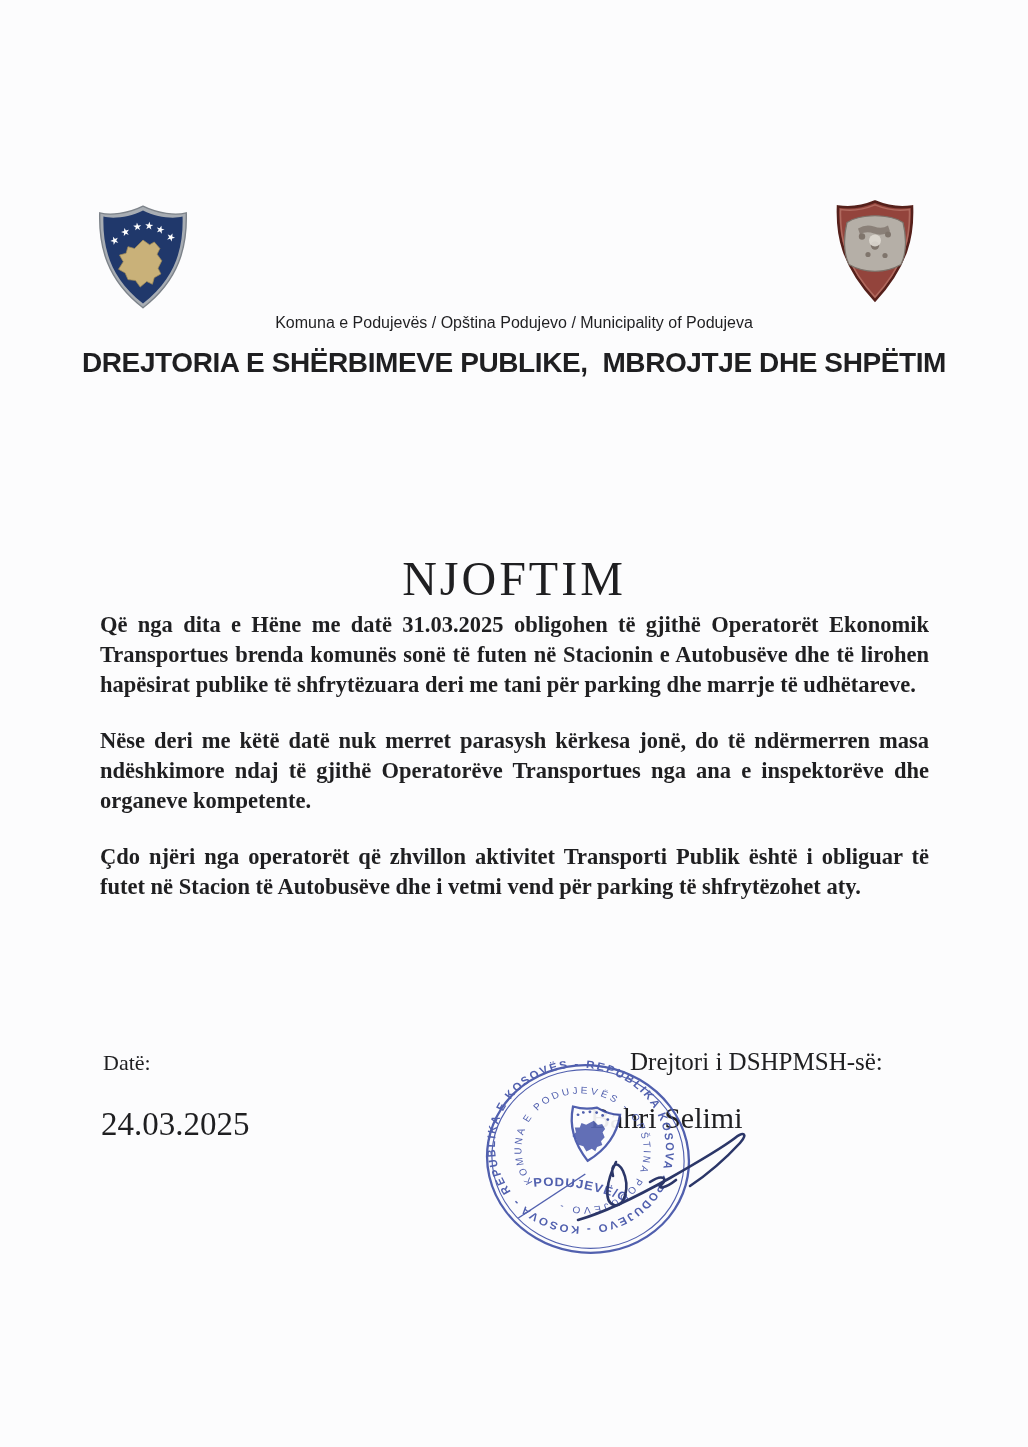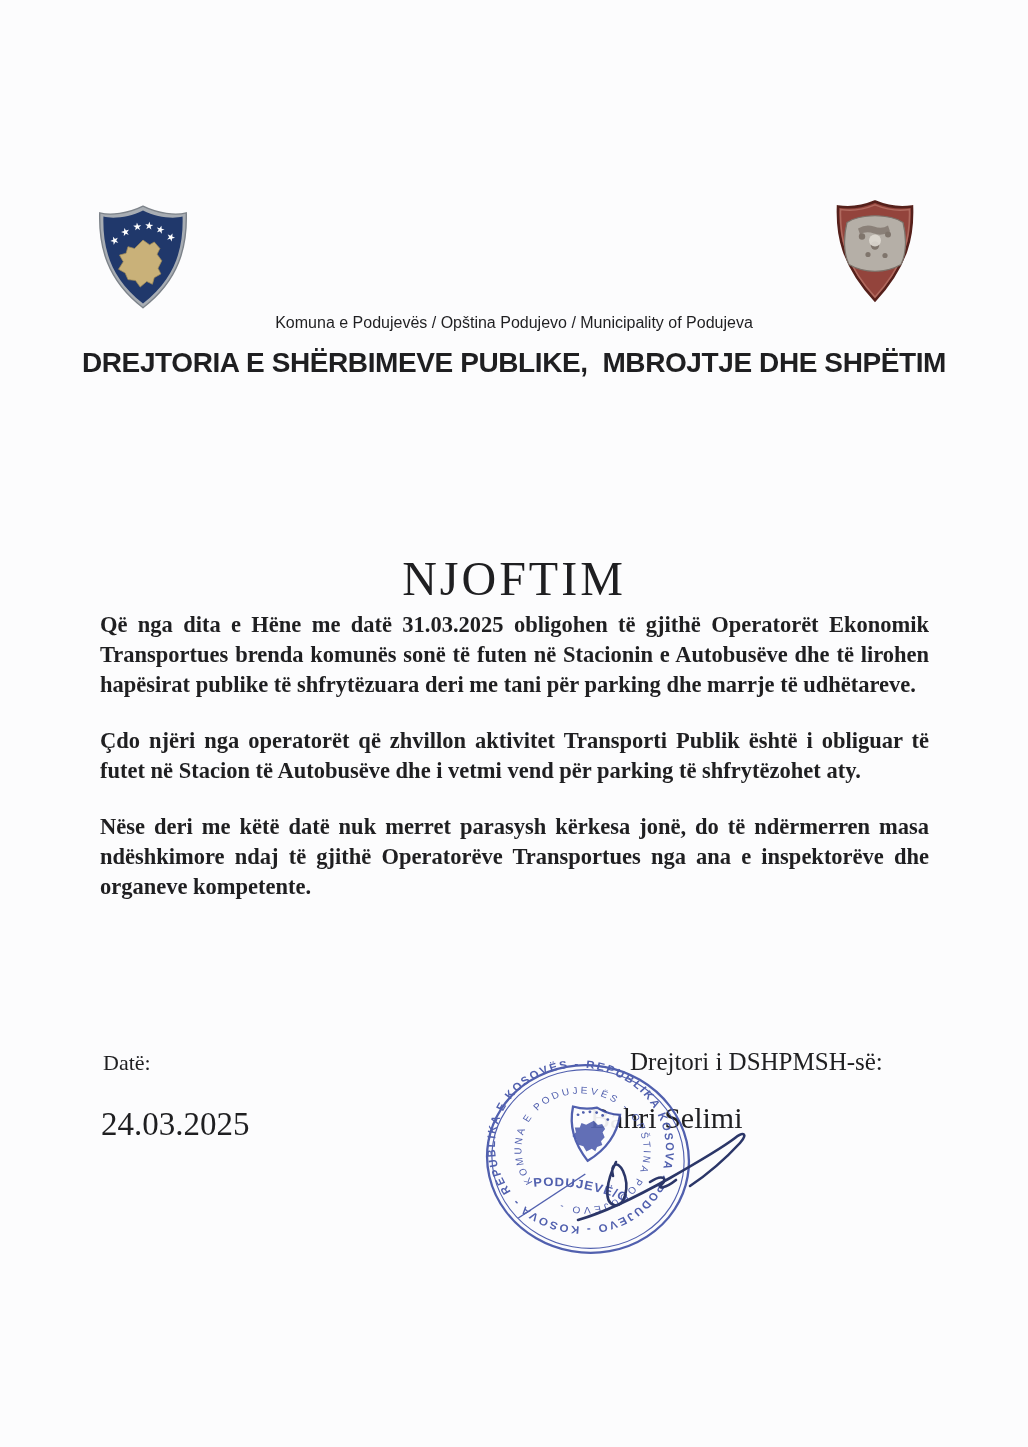--- a/index.html
+++ b/index.html
@@ -95,22 +95,22 @@
 
   <div class="header-text">
     <div class="hline2">Komuna e Podujevës / Opština Podujevo  / Municipality of Podujeva</div>
     <div class="dept">DREJTORIA E SHËRBIMEVE PUBLIKE,  MBROJTJE DHE SHPËTIM</div>
   </div>
 
   <div class="notice-title">NJOFTIM</div>
 
   <div class="content">
     <p>Që nga dita e Hëne me datë 31.03.2025 obligohen të gjithë Operatorët Ekonomik Transportues brenda komunës sonë të futen në Stacionin e Autobusëve dhe të lirohen hapësirat publike të shfrytëzuara deri me tani për parking dhe marrje të udhëtareve.</p>
+    <p>Nëse deri me këtë datë nuk merret parasysh kërkesa jonë, do të ndërmerren masa ndëshkimore ndaj të gjithë Operatorëve Transportues nga ana e inspektorëve dhe organeve kompetente.</p>
     <p>Çdo njëri nga operatorët që zhvillon aktivitet Transporti Publik është i obliguar të futet në Stacion të Autobusëve dhe i vetmi vend për parking të shfrytëzohet aty.</p>
-    <p>Nëse deri me këtë datë nuk merret parasysh kërkesa jonë, do të ndërmerren masa ndëshkimore ndaj të gjithë Operatorëve Transportues nga ana e inspektorëve dhe organeve kompetente.</p>
   </div>
 
   <div class="date-label">Datë:</div>
   <div class="date-value">24.03.2025</div>
   <div class="director-label">Drejtori i DSHPMSH-së:</div>
   <div class="director-name">Bahri Selimi</div>
 
   <svg class="stamp" viewBox="0 0 220 220" preserveAspectRatio="none" xmlns="http://www.w3.org/2000/svg">
     <defs>
       <path id="ringOuter" d="M 37.9 160.5 A 88 88 0 1 1 38 160.6"></path>

